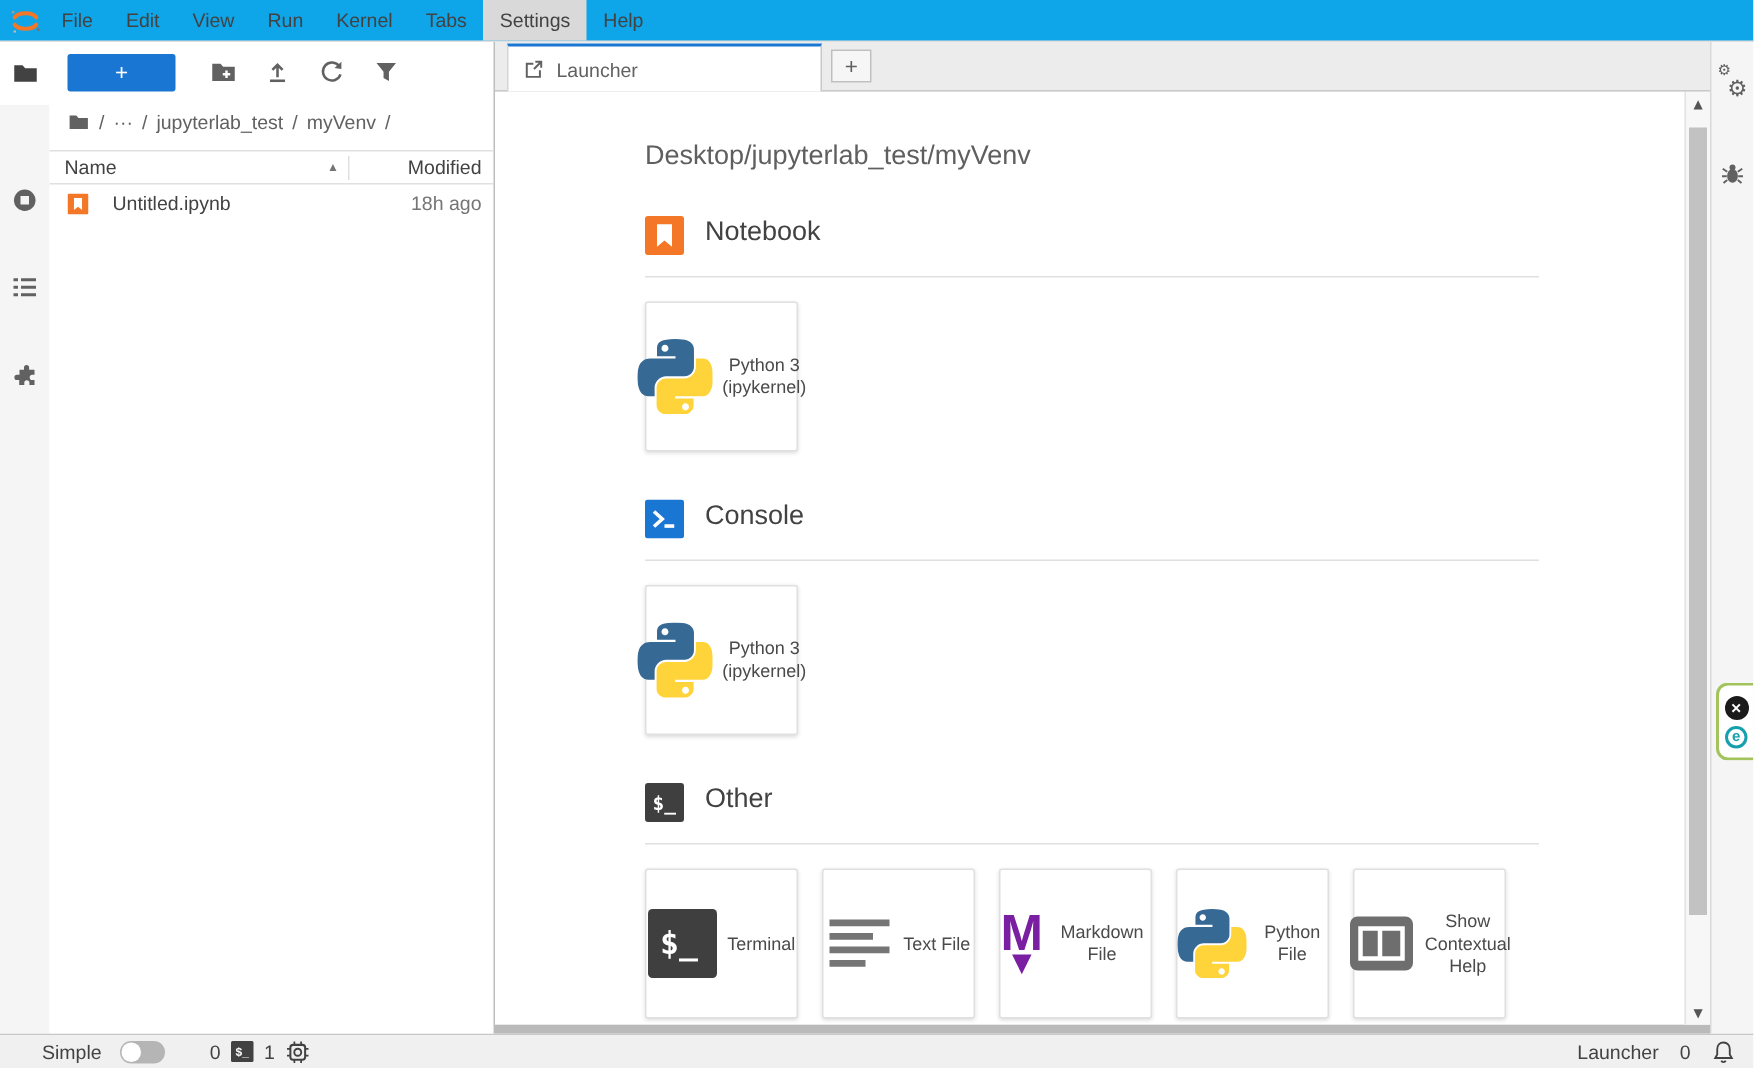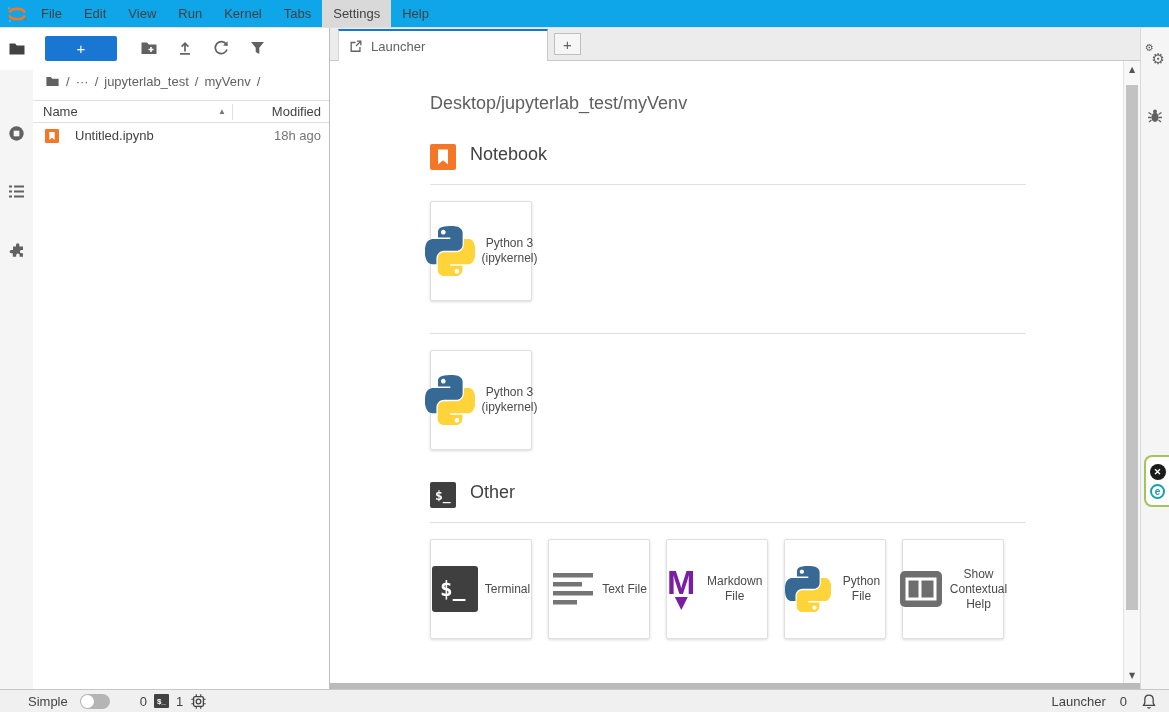--- a/index.html
+++ b/index.html
@@ -251,20 +251,30 @@
                     <path fill="#FFD43B" d="M85.6 28.7v11.9c0 9.3-7.9 17.2-17 17.2H41.6c-7.4 0-13.6 6.4-13.6 13.8v25.9c0 7.4 6.4 11.7 13.6 13.8 8.6 2.5 16.9 3 27.1 0 6.8-2 13.6-6 13.6-13.8V87.3h-27.1v-3.4h40.6c7.9 0 10.8-5.5 13.6-13.8 2.8-8.5 2.7-16.7 0-27.6-2-7.9-5.7-13.8-13.6-13.8h-10.2zM70.4 94.3c2.8 0 5.1 2.3 5.1 5.2 0 2.9-2.3 5.2-5.1 5.2-2.8 0-5.1-2.3-5.1-5.2 0-2.9 2.3-5.2 5.1-5.2z"></path>
                   </svg>
                 </span>
                 <span class="card-label">Python 3
 (ipykernel)</span>
               </div>
             </div>
           </div>
 
           <div class="section">
+            <div class="section-header">
+              <span>
+                <svg width="26" height="26" viewBox="0 0 26 26">
+                    <rect width="26" height="26" rx="2" fill="#1976d2"></rect>
+                    <path d="M6 8 l5.5 5 L6 18" stroke="#fff" stroke-width="2.4" fill="none"></path>
+                    <rect x="13" y="16.5" width="6.5" height="2.4" fill="#fff"></rect>
+                  </svg>
+              </span>
+              <span>Console</span>
+            </div>
             <hr class="section-rule">
             <div class="cards">
               <div class="card">
                 <span class="card-icon">
                   <svg width="50" height="50" viewBox="0 0 110 110">
                     <path fill="#366994" d="M54.9 0c-4.6 0-9 .4-12.8 1.1C30.7 3.1 28.6 7.3 28.6 15.1v10.2h27.1v3.4H18.4c-7.9 0-14.8 4.7-17 13.8-2.5 10.3-2.6 16.8 0 27.6 1.9 8 6.5 13.8 14.4 13.8h9.3V71.5c0-9 7.8-16.9 17-16.9h27.1c7.6 0 13.6-6.2 13.6-13.8V15.1c0-7.4-6.2-12.9-13.6-14.1C64.6.2 59.5 0 54.9 0zM40.3 8.3c2.8 0 5.1 2.3 5.1 5.2 0 2.9-2.3 5.2-5.1 5.2-2.8 0-5.1-2.3-5.1-5.2 0-2.9 2.3-5.2 5.1-5.2z"></path>
                     <path fill="#FFD43B" d="M85.6 28.7v11.9c0 9.3-7.9 17.2-17 17.2H41.6c-7.4 0-13.6 6.4-13.6 13.8v25.9c0 7.4 6.4 11.7 13.6 13.8 8.6 2.5 16.9 3 27.1 0 6.8-2 13.6-6 13.6-13.8V87.3h-27.1v-3.4h40.6c7.9 0 10.8-5.5 13.6-13.8 2.8-8.5 2.7-16.7 0-27.6-2-7.9-5.7-13.8-13.6-13.8h-10.2zM70.4 94.3c2.8 0 5.1 2.3 5.1 5.2 0 2.9-2.3 5.2-5.1 5.2-2.8 0-5.1-2.3-5.1-5.2 0-2.9 2.3-5.2 5.1-5.2z"></path>
                   </svg>
                 </span>
                 <span class="card-label">Python 3

